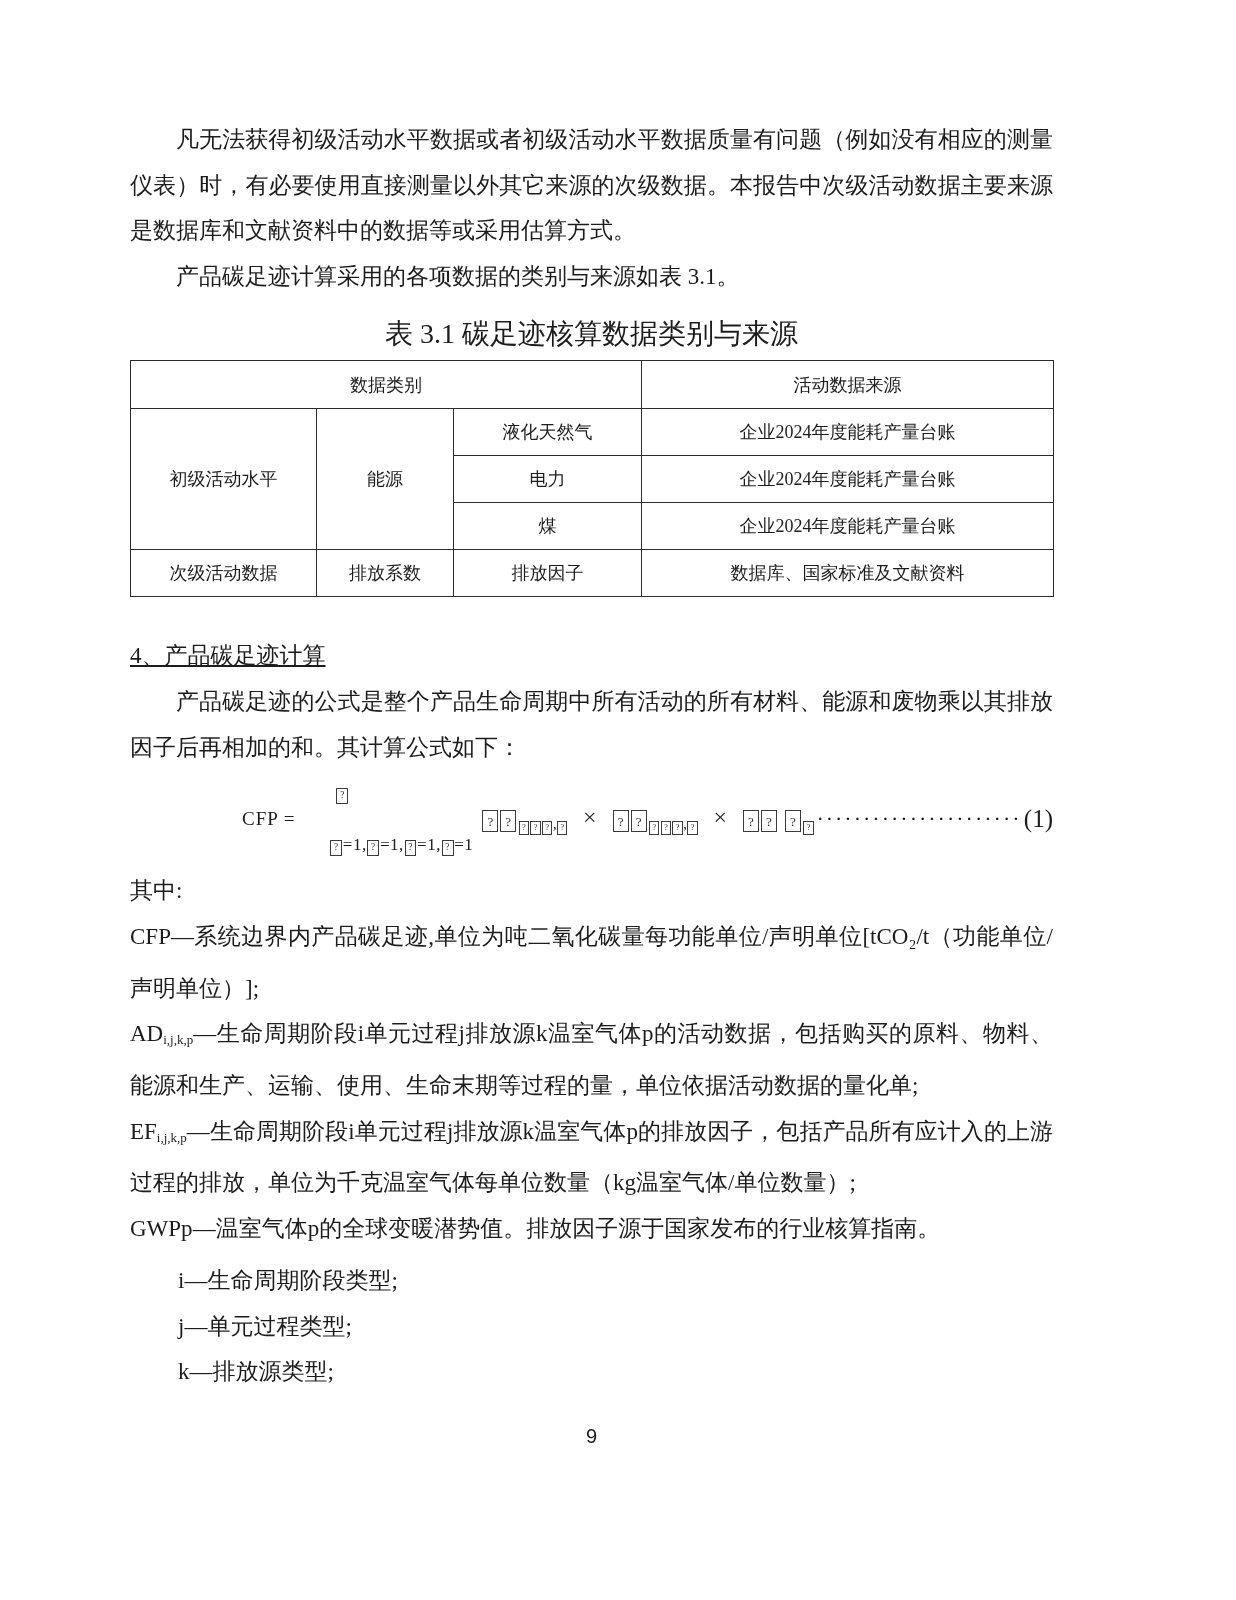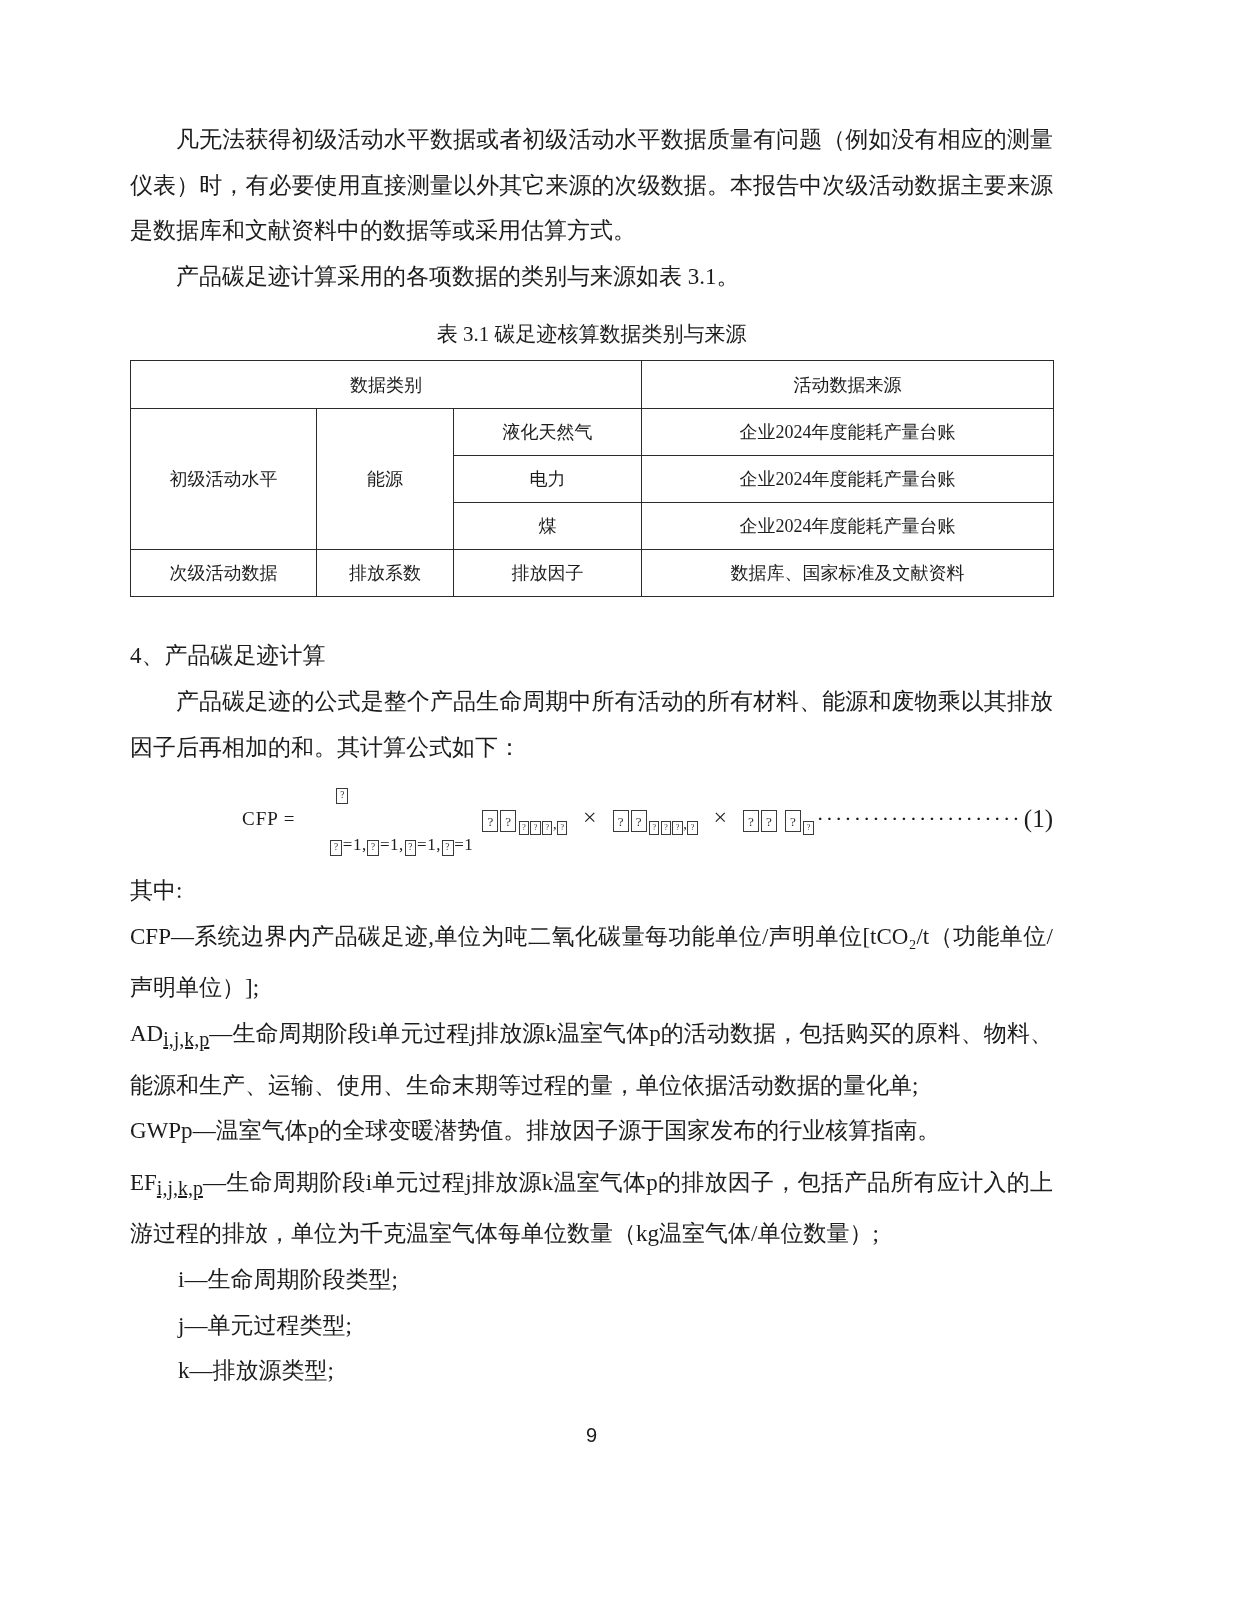--- a/index.html
+++ b/index.html
@@ -18,21 +18,21 @@
     margin: 0;
     font-size: 23px;
     line-height: 45.6px;
     text-align: justify;
     word-break: break-all;
   }
   .indent2 { text-indent: 46px; }
 
   .table-title {
     margin-top: 20px;
-    font-size: 21px;
+    font-size: 28px;
     line-height: 30px;
     text-align: center;
   }
   table.data-table {
     border-collapse: collapse;
     table-layout: fixed;
     width: 923px;
     margin-top: 11px;
   }
   table.data-table td {
@@ -42,20 +42,21 @@
     font-size: 18px;
     padding: 0 2px;
     height: 46px;
     overflow: hidden;
   }
   .sec-heading {
     margin: 36px 0 0 0;
     font-size: 23px;
     line-height: 45.6px;
     font-weight: normal;
+    text-decoration: underline;
   }
 
   
   .formula {
     height: 98px;
     display: flex;
     align-items: center;
     padding-left: 88px;
     font-size: 24px;
     white-space: nowrap;
@@ -101,21 +102,21 @@
 
   
   .defs { margin-top: 0; }
   p.def {
     margin: 0;
     font-size: 23px;
     line-height: 45.6px;
     text-align: justify;
     word-break: break-all;
   }
-  p.def sub { font-size: 20px; vertical-align: -0.25em; text-decoration: underline; }
+  p.def sub { font-size: 13px; vertical-align: -0.25em; }
   .index-def { text-indent: 48px; }
 
   .page-number {
     margin-top: 30px;
     text-align: center;
     font-size: 20px;
     font-family: "Liberation Sans", "DejaVu Sans", sans-serif;
   }
 </style>
 </head>
@@ -184,23 +185,23 @@
     <span class="f-eqnum">(1)</span>
   </div>
 
   <div class="defs">
     <p class="def">其中:</p>
 
     <p class="def"><span>CFP</span><sub></sub><span>—系统边界内产品碳足迹,单位为吨二氧化碳量每功能单位/声明单位[tCO₂/t（功能单位/声明单位）];</span></p>
 
     <p class="def"><span>AD</span><sub>i,j,k,p</sub><span>—生命周期阶段i单元过程j排放源k温室气体p的活动数据，包括购买的原料、物料、能源和生产、运输、使用、生命末期等过程的量，单位依据活动数据的量化单;</span></p>
 
+    <p class="def"><span>EF</span><sub>i,j,k,p</sub><span>—生命周期阶段i单元过程j排放源k温室气体p的排放因子，包括产品所有应计入的上游过程的排放，单位为千克温室气体每单位数量（kg温室气体/单位数量）;</span></p>
+
     <p class="def"><span>GWPp</span><sub></sub><span>—温室气体p的全球变暖潜势值。排放因子源于国家发布的行业核算指南。</span></p>
-
-    <p class="def"><span>EF</span><sub>i,j,k,p</sub><span>—生命周期阶段i单元过程j排放源k温室气体p的排放因子，包括产品所有应计入的上游过程的排放，单位为千克温室气体每单位数量（kg温室气体/单位数量）;</span></p>
 
     <p class="def index-def">i—生命周期阶段类型;</p>
     <p class="def index-def">j—单元过程类型;</p>
     <p class="def index-def">k—排放源类型;</p>
   </div>
 
   <div class="page-number">9</div>
 
 </div>
 

